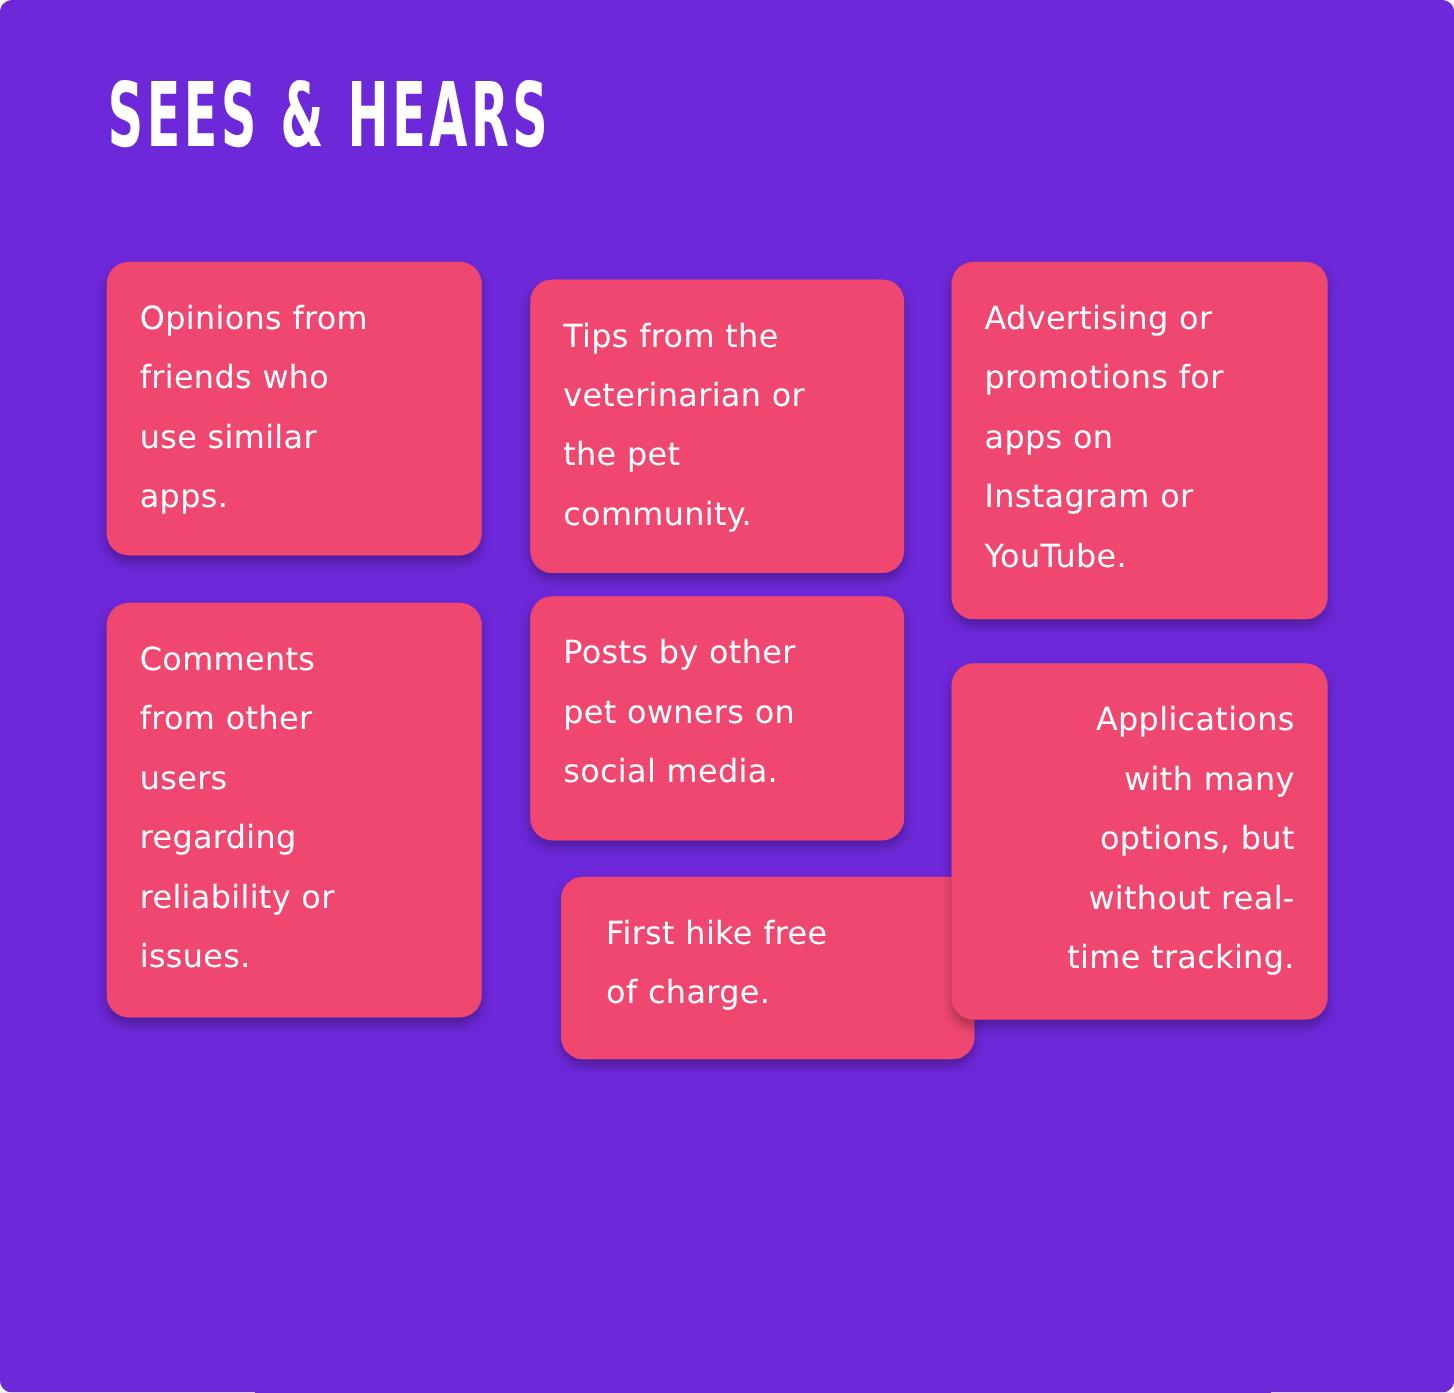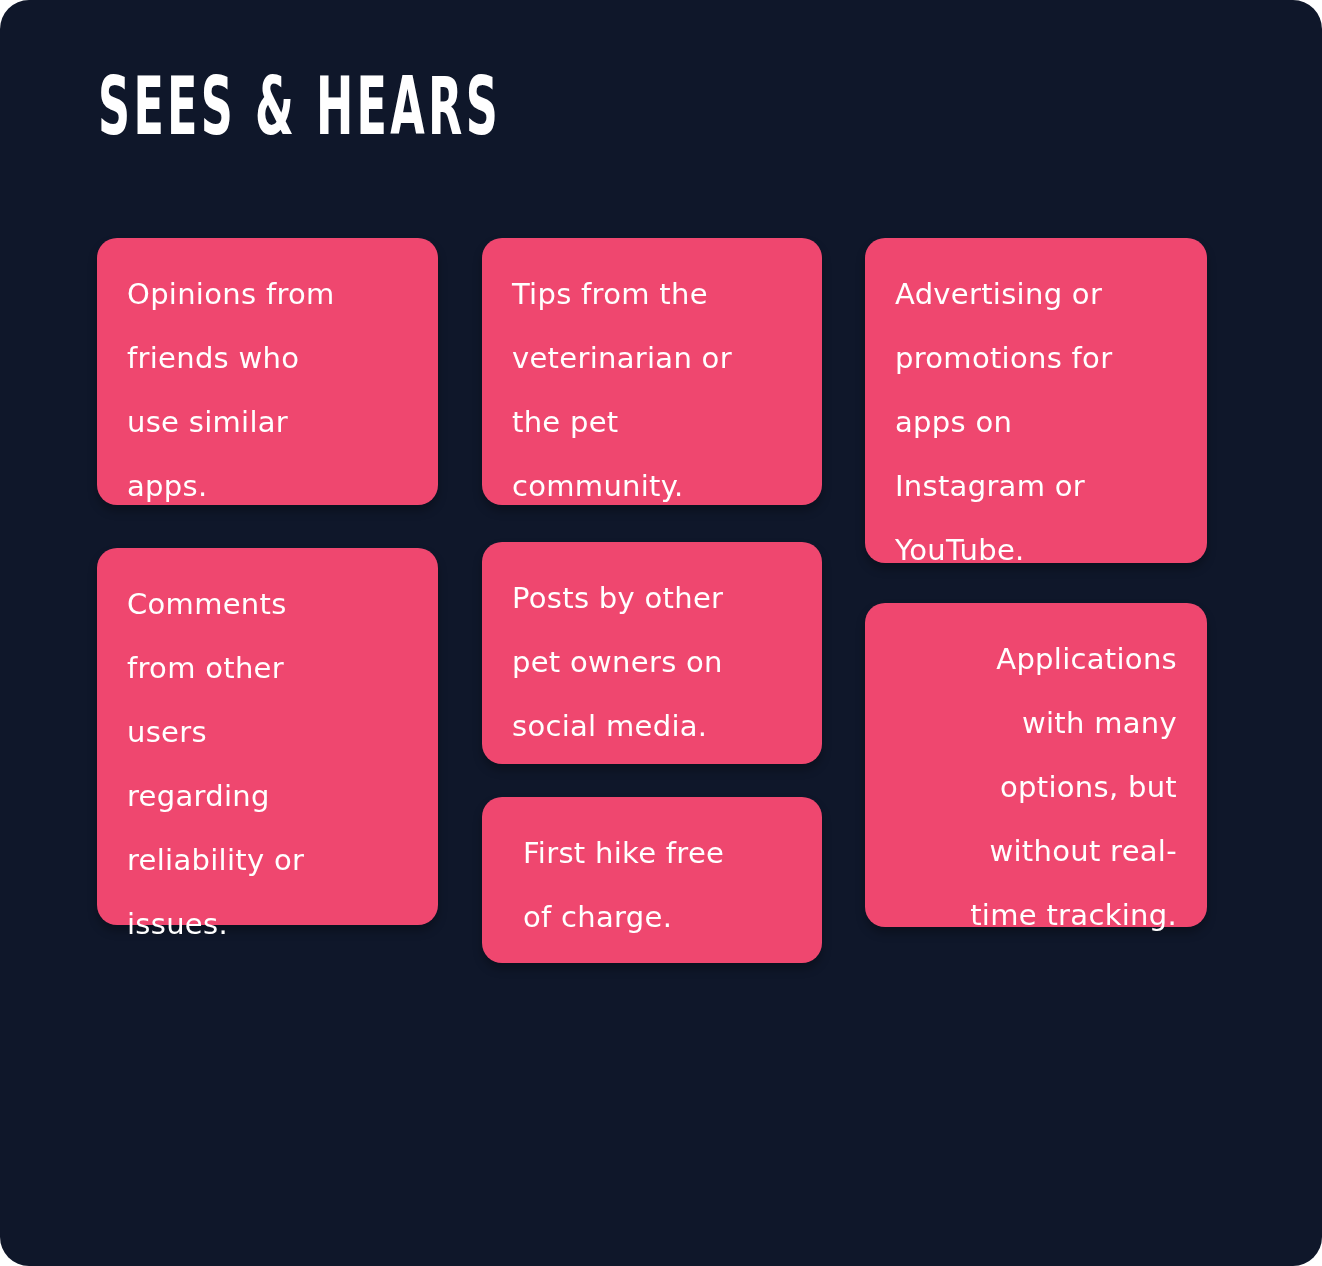--- a/index.html
+++ b/index.html
@@ -11,22 +11,22 @@
     position: relative;
     width: 1322px;
     height: 1266px;
     background: #FFFFFF;
     overflow: hidden;
     font-family: "DejaVu Sans", "Liberation Sans", sans-serif;
   }
   .panel {
     position: absolute;
     inset: 0;
-    background: #0f172a;
-    border-radius: 29px;
+    background: #6d28d9;
+    border-radius: 11px;
   }
   .title {
     position: absolute;
     left: 98px;
     top: 66px;
     margin: 0;
     color: #FFFFFF;
     font-family: "DejaVu Sans", "Liberation Sans", sans-serif;
     font-weight: bold;
     font-size: 81px;
@@ -41,31 +41,31 @@
     background: #EF476F;
     border-radius: 20px;
     box-shadow: 0 6px 10px rgba(0, 0, 0, 0.28);
     box-sizing: border-box;
     padding: 24px 30px;
     color: #FFFFFF;
   }
   .card .card-text {
     display: block;
     font-size: 29px;
-    line-height: 64px;
+    line-height: 54px;
     font-weight: 400;
     white-space: pre-line;
     letter-spacing: 0.3px;
   }
   .card1 { left: 97px;  top: 238px; width: 341px; height: 267px; }
-  .card2 { left: 482px; top: 238px; width: 340px; height: 267px; }
+  .card2 { left: 482px; top: 254px; width: 340px; height: 267px; }
   .card3 { left: 865px; top: 238px; width: 342px; height: 325px; }
   .card4 { left: 97px;  top: 548px; width: 341px; height: 377px; }
   .card5 { left: 482px; top: 542px; width: 340px; height: 222px; }
-  .card6 { left: 482px; top: 797px; width: 340px; height: 166px; padding-left: 41px; }
+  .card6 { left: 510px; top: 797px; width: 376px; height: 166px; padding-left: 41px; }
   .card7 { left: 865px; top: 603px; width: 342px; height: 324px; text-align: right; }
 </style>
 </head>
 <body>
 
 <div class="page">
   <div class="panel">
 
     <h1 class="title">SEES &amp; HEARS</h1>
 

